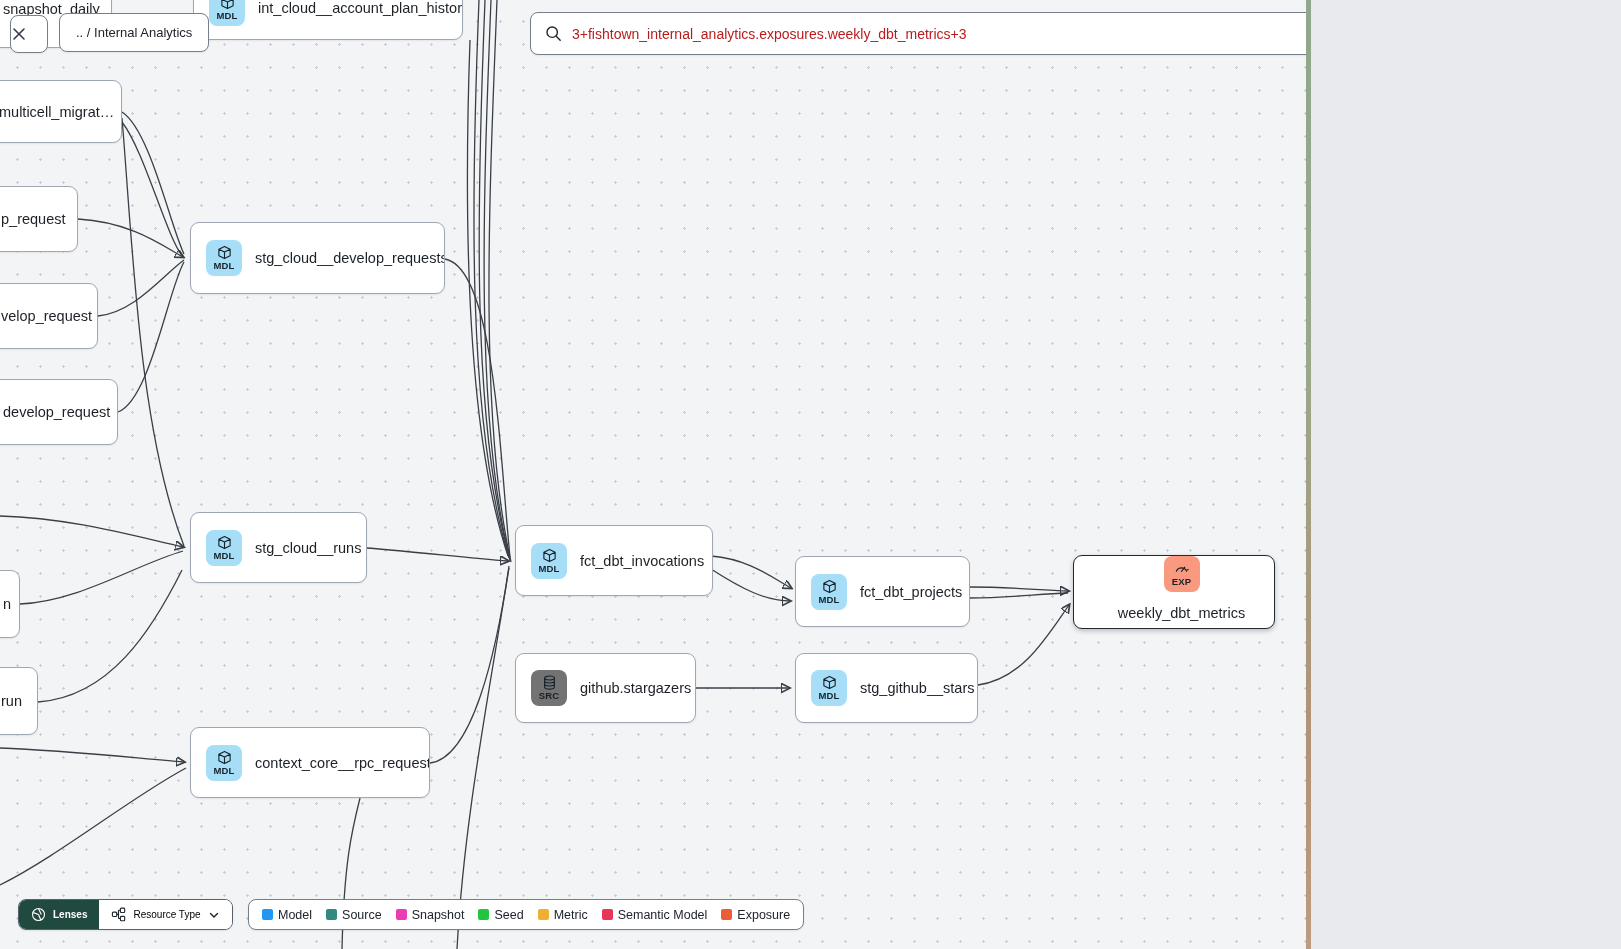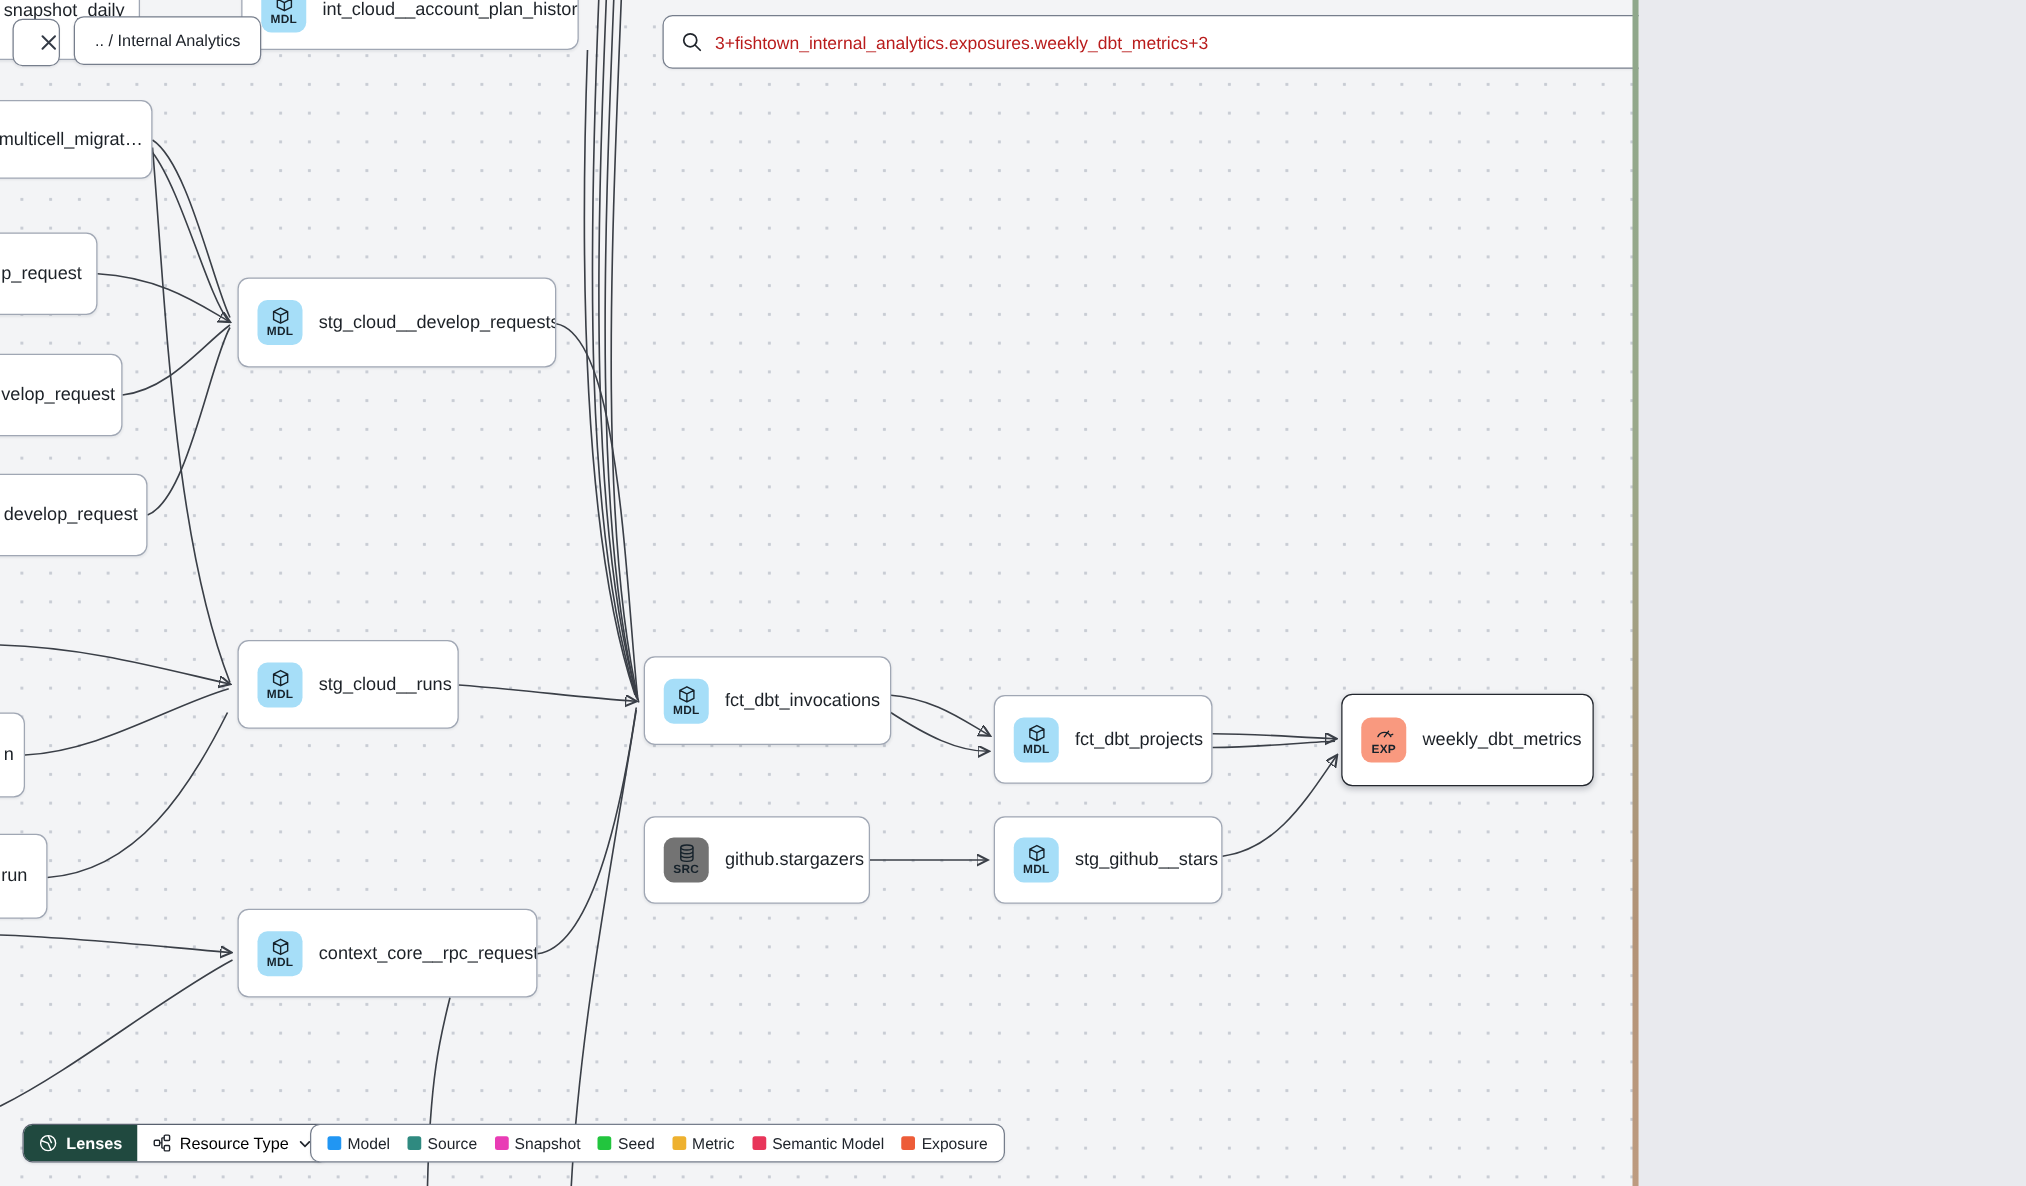--- a/index.html
+++ b/index.html
@@ -24,49 +24,49 @@
 
   
   .node {
     position:absolute; z-index:2; background:#ffffff;
     border:1px solid #a0a7b4; border-radius:9px;
     display:flex; align-items:center; gap:13px;
     padding-left:15px; overflow:hidden;
     box-shadow:0 1px 2px rgba(16,24,40,.07);
     font-size:14.5px; color:#1c2127; white-space:nowrap;
   }
-  .node.selected { border:1.6px solid #23272e; box-shadow:0 2px 5px rgba(16,24,40,.25); }
+  .node.selected { border:1.6px solid #23272e; box-shadow:0 2px 5px rgba(16,24,40,.25);flex-direction:column; }
   .badge {
     width:36px; height:36px; border-radius:8px; flex:0 0 auto;
     display:flex; flex-direction:column; align-items:center; justify-content:center;
     color:#16222b;
   }
   .badge .blabel { font-size:9.5px; font-weight:700; letter-spacing:.2px; line-height:1; margin-top:1px; }
   .badge svg { display:block; }
 
   
   .btn {
     position:absolute; z-index:10; background:#fff;
     border:1px solid #767e8c; border-radius:8px;
-    display:flex; align-items:center; justify-content:flex-end;
+    display:flex; align-items:center; justify-content:flex-start;
     color:#20252c; box-shadow:0 1px 2px rgba(16,24,40,.06);
   }
   .close-btn { left:10px; top:15px; width:38px; height:38px; }
   .crumb-btn { left:59px; top:13px; height:39px; padding:0 16px; font-size:13px; }
   .search-wrap { left:530px; top:12px; width:936px; height:43px; justify-content:flex-start; padding:0 14px; gap:10px; }
   .search-wrap input { border:none; outline:none; flex:1; font-size:14px; color:#b91c1c; background:transparent; font-family:inherit; }
   .refresh-btn { left:1503px; top:12px; width:41px; height:43px; }
 
   
   .lenses-group {
     position:absolute; z-index:10; left:18px; top:899px; height:31px;
     display:flex; align-items:stretch; border:1px solid #58606e; border-radius:8px;
     overflow:hidden; background:#fff; box-shadow:0 1px 2px rgba(16,24,40,.08);
   }
-  .lenses-seg { display:flex; align-items:center; gap:7px; padding:0 12px; font-size:13px; }
+  .lenses-seg { display:flex; align-items:center; gap:7px; padding:0 12px; font-size:10px; }
   .lenses-seg.dark { background:#20493f; color:#fff; font-weight:600; }
   .lenses-seg.light { background:#fff; color:#000000; }
   .legend {
     position:absolute; z-index:10; left:248px; top:899px; height:31px;
     display:flex; align-items:center; gap:14px; padding:0 13px;
     background:#fff; border:1px solid #767e8c; border-radius:8px; font-size:12.5px; color:#20252c;
     box-shadow:0 1px 2px rgba(16,24,40,.08);
   }
   .legend .item { display:flex; align-items:center; gap:5px; white-space:nowrap; }
   .legend .sw { width:11px; height:11px; border-radius:2px; display:inline-block; }

